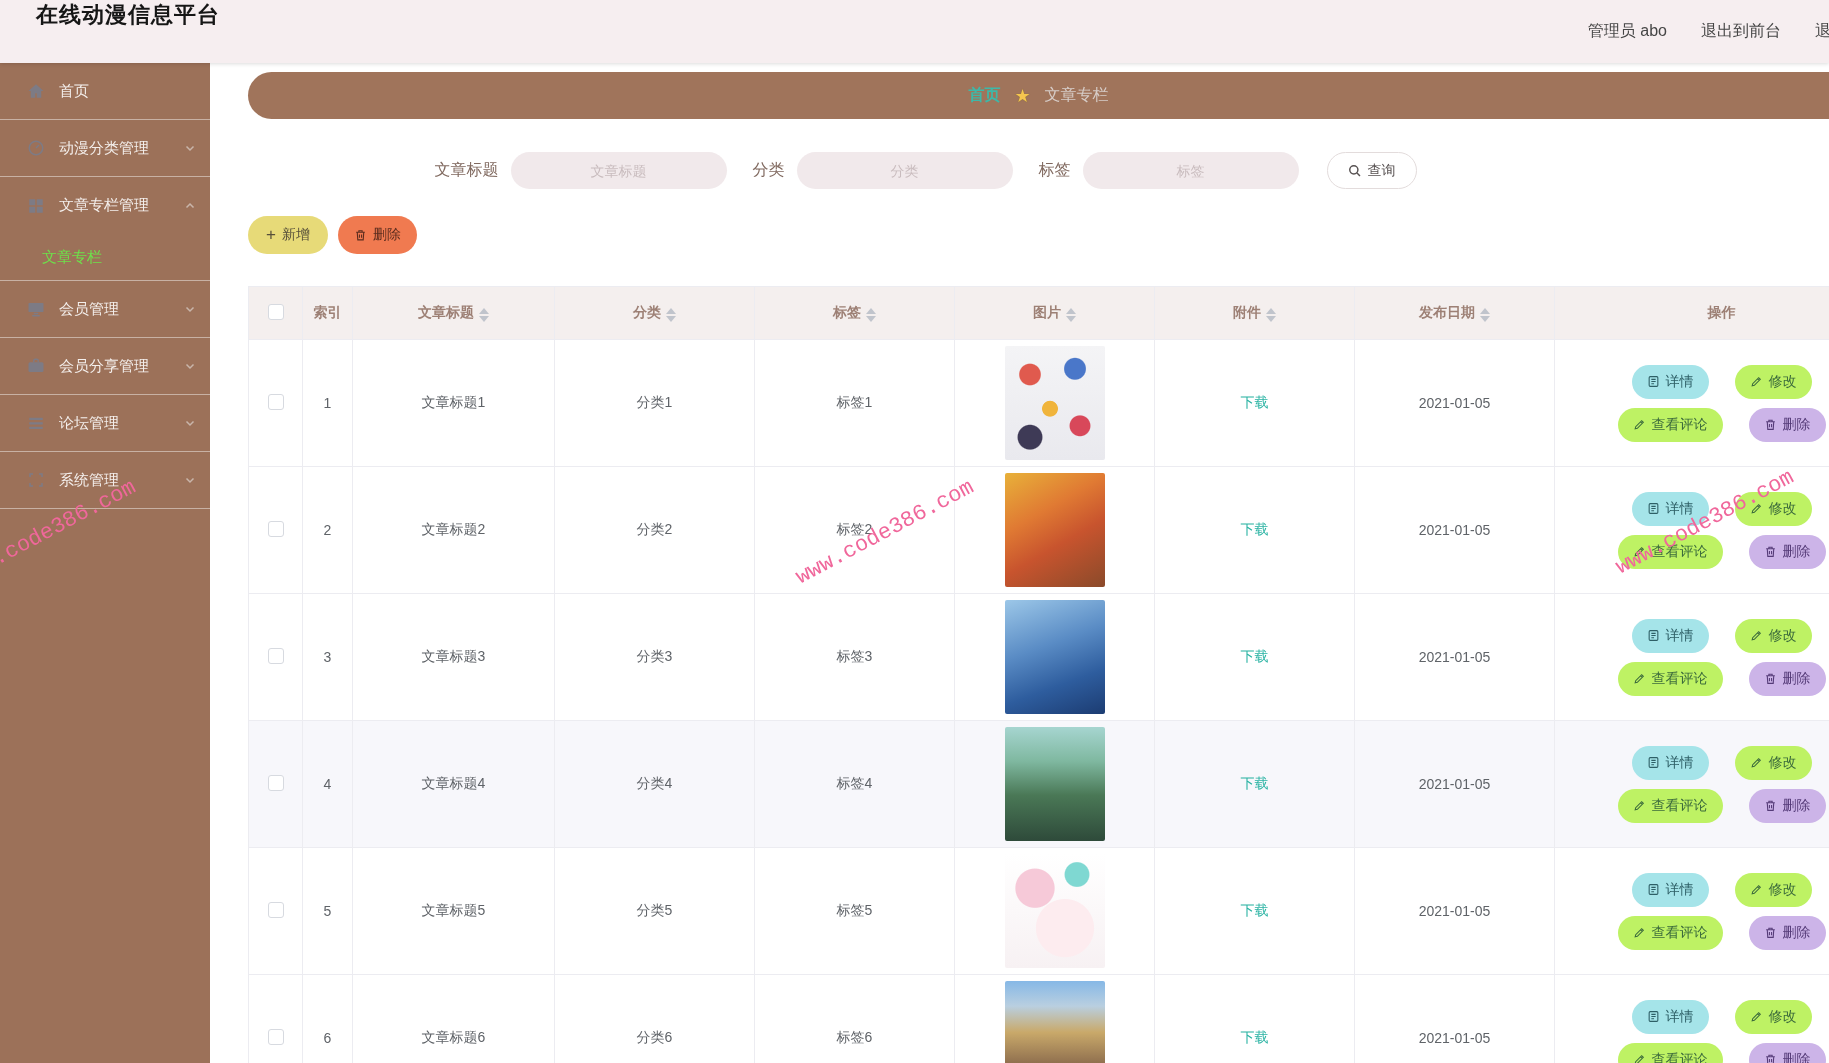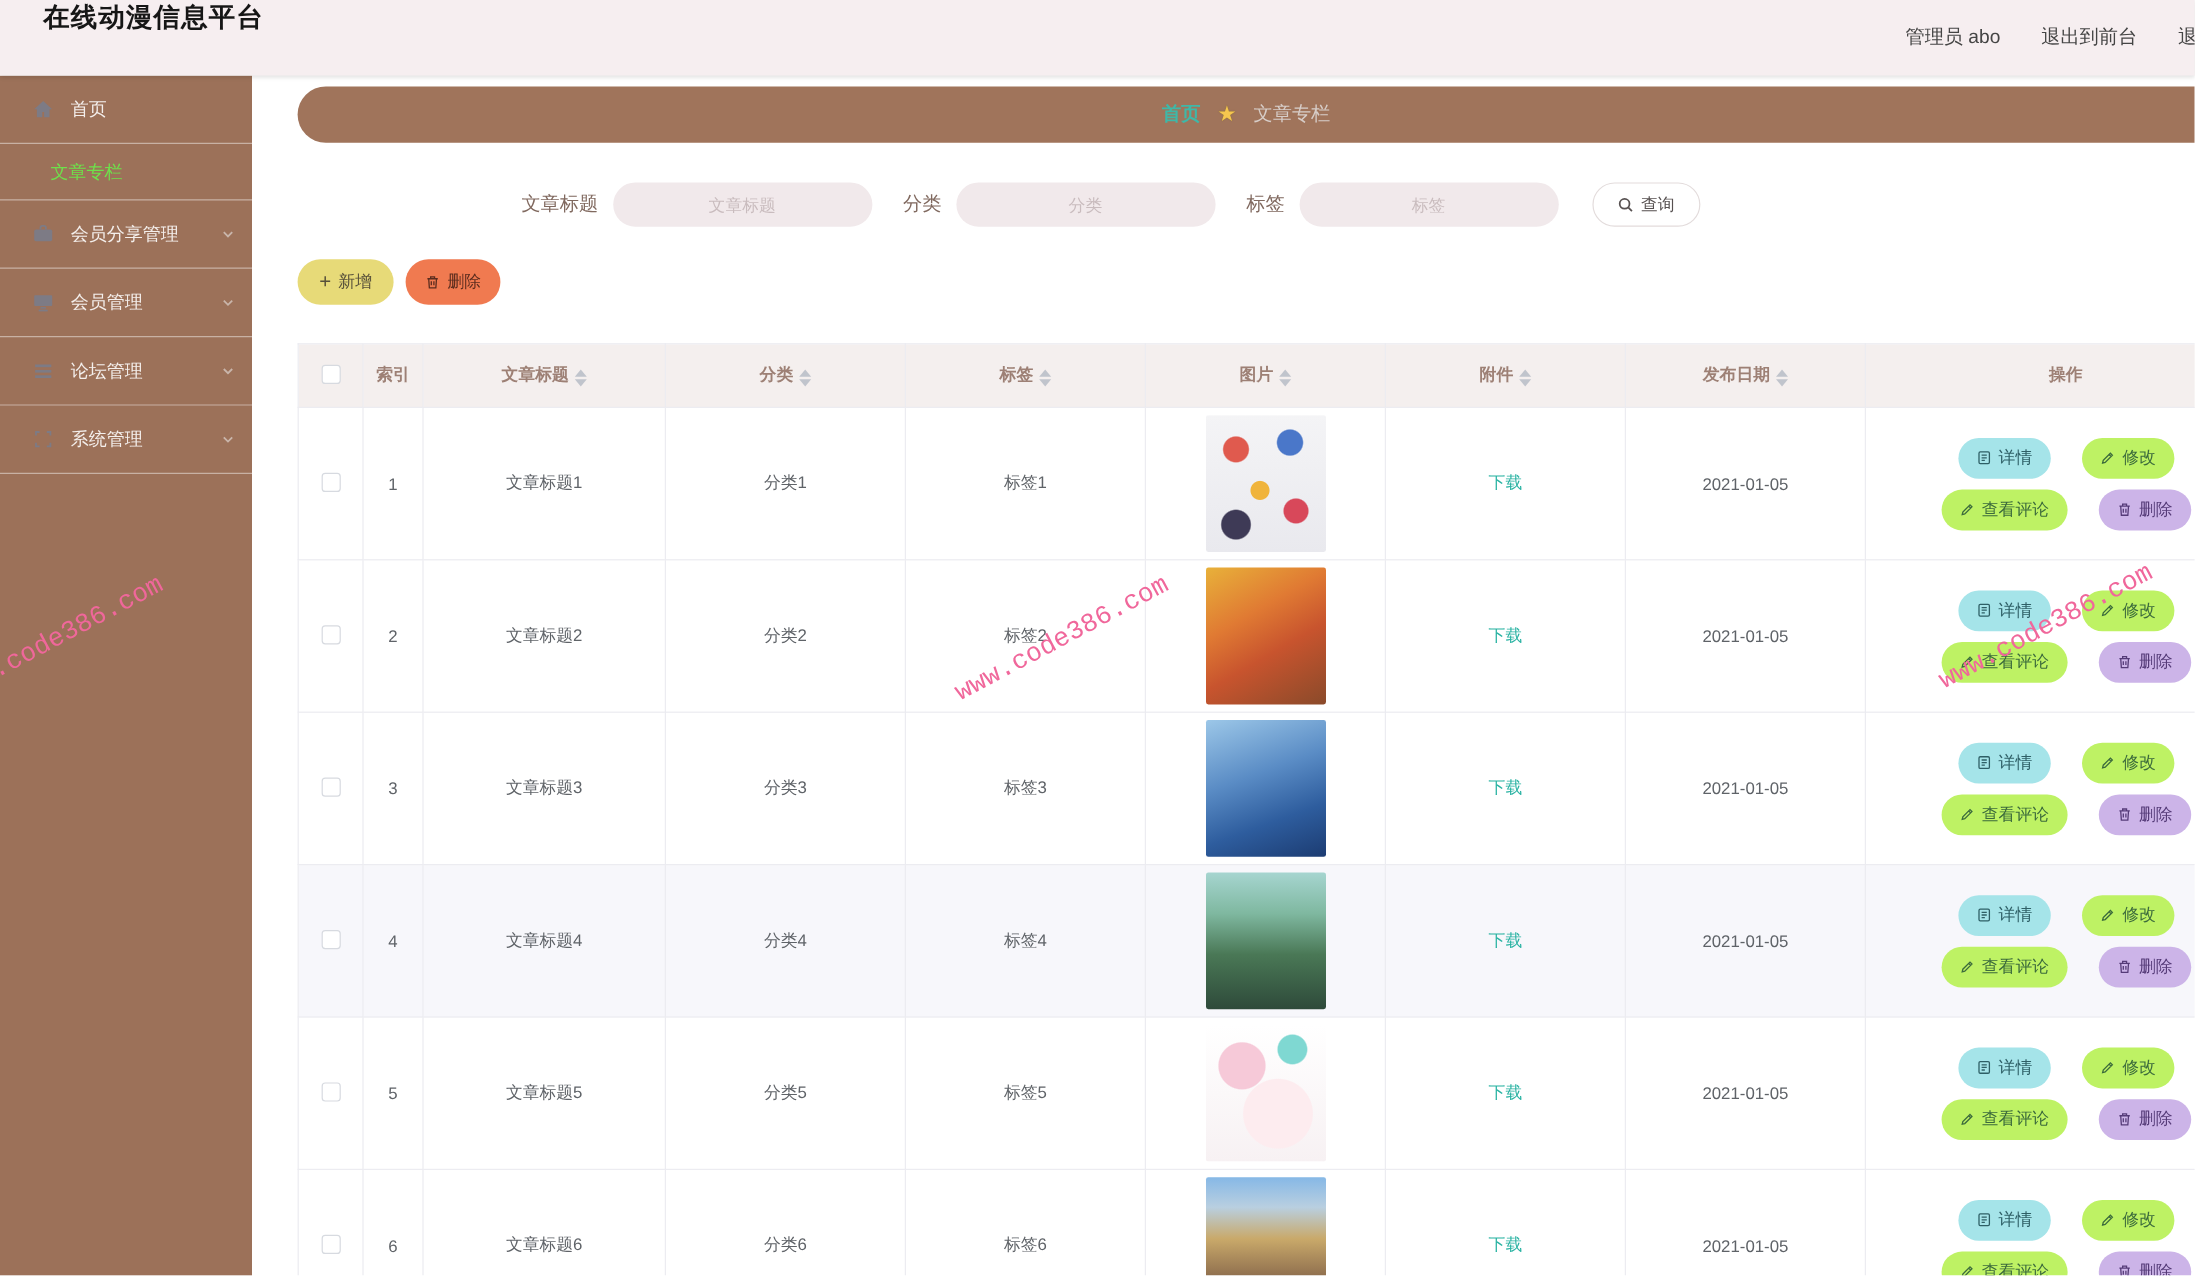--- a/index.html
+++ b/index.html
@@ -103,50 +103,76 @@
     <div class="s-item">
       <span class="ic">
         <svg width="18" height="18" viewBox="0 0 24 24" fill="#7d7b85">
             <path d="M12 3 2 12h3v9h6v-6h2v6h6v-9h3z"></path>
           </svg>
       </span>
       <span class="lbl">首页</span>
     </div>
 
 
-
-
-    <div class="s-group">
-      <div class="s-sub">
-        <span>文章专栏</span>
-      </div>
-    </div>
-
     <div class="s-item">
       <span class="ic">
-        <svg width="18" height="18" viewBox="0 0 24 24" fill="#7d7b85">
-            <rect x="2" y="7" width="20" height="13" rx="2"></rect>
-            <path d="M9 7V5a2 2 0 0 1 2-2h2a2 2 0 0 1 2 2v2" fill="none" stroke="#7d7b85" stroke-width="2"></path>
+        <svg width="18" height="18" viewBox="0 0 24 24" fill="none" stroke="#7d7b85" stroke-width="2">
+            <circle cx="12" cy="12" r="9"></circle>
+            <path d="M12 12 16 8"></path>
           </svg>
       </span>
-      <span class="lbl">会员分享管理</span>
+      <span class="lbl">动漫分类管理</span>
       <svg class="chev" width="12" height="12" viewBox="0 0 24 24" fill="none" stroke="#d8ccc6" stroke-width="3">
           <polyline points="5,9 12,16 19,9"></polyline>
         </svg>
+    </div>
+
+
+    <div class="s-group">
+      <div class="s-item">
+        <span class="ic">
+          <svg width="18" height="18" viewBox="0 0 24 24" fill="#7d7b85">
+              <rect x="3" y="3" width="8" height="8"></rect>
+              <rect x="13" y="3" width="8" height="8"></rect>
+              <rect x="3" y="13" width="8" height="8"></rect>
+              <rect x="13" y="13" width="8" height="8"></rect>
+            </svg>
+        </span>
+        <span class="lbl">文章专栏管理</span>
+        <svg class="chev" width="12" height="12" viewBox="0 0 24 24" fill="none" stroke="#d8ccc6" stroke-width="3">
+            <polyline points="5,15 12,8 19,15"></polyline>
+          </svg>
+      </div>
+      <div class="s-sub">
+        <span>文章专栏</span>
+      </div>
     </div>
 
     <div class="s-item">
       <span class="ic">
         <svg width="18" height="18" viewBox="0 0 24 24" fill="#7d7b85">
             <rect x="2" y="4" width="20" height="12" rx="1"></rect>
             <rect x="9" y="17" width="6" height="2"></rect>
             <rect x="7" y="20" width="10" height="2"></rect>
           </svg>
       </span>
       <span class="lbl">会员管理</span>
+      <svg class="chev" width="12" height="12" viewBox="0 0 24 24" fill="none" stroke="#d8ccc6" stroke-width="3">
+          <polyline points="5,9 12,16 19,9"></polyline>
+        </svg>
+    </div>
+
+    <div class="s-item">
+      <span class="ic">
+        <svg width="18" height="18" viewBox="0 0 24 24" fill="#7d7b85">
+            <rect x="2" y="7" width="20" height="13" rx="2"></rect>
+            <path d="M9 7V5a2 2 0 0 1 2-2h2a2 2 0 0 1 2 2v2" fill="none" stroke="#7d7b85" stroke-width="2"></path>
+          </svg>
+      </span>
+      <span class="lbl">会员分享管理</span>
       <svg class="chev" width="12" height="12" viewBox="0 0 24 24" fill="none" stroke="#d8ccc6" stroke-width="3">
           <polyline points="5,9 12,16 19,9"></polyline>
         </svg>
     </div>
 
     <div class="s-item">
       <span class="ic">
         <svg width="18" height="18" viewBox="0 0 24 24" fill="#7d7b85">
             <rect x="3" y="5" width="18" height="3"></rect>
             <rect x="3" y="11" width="18" height="3"></rect>

